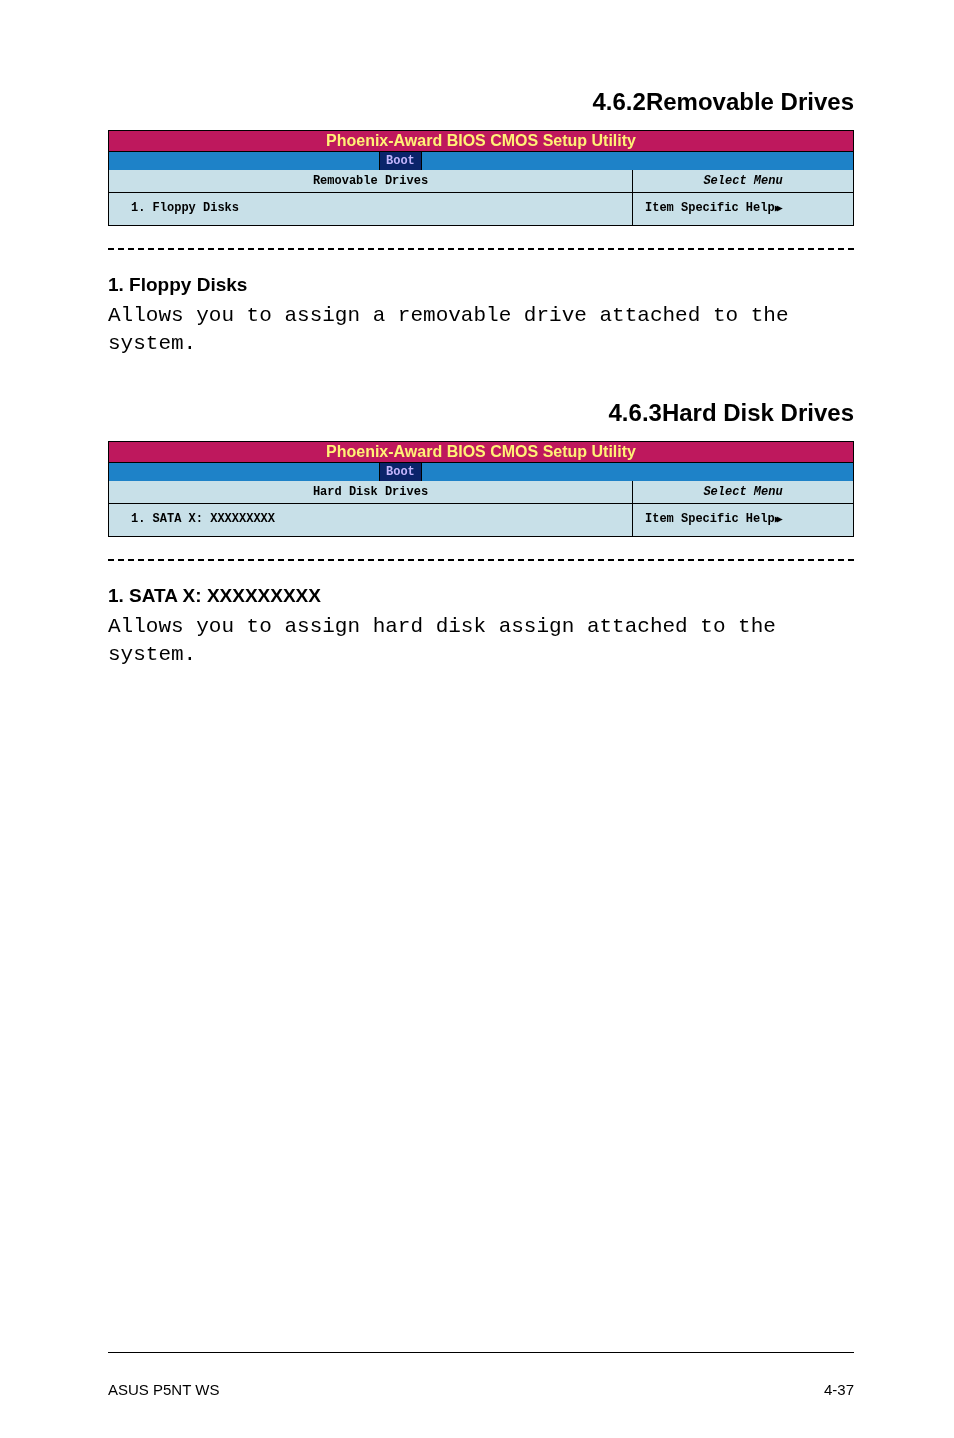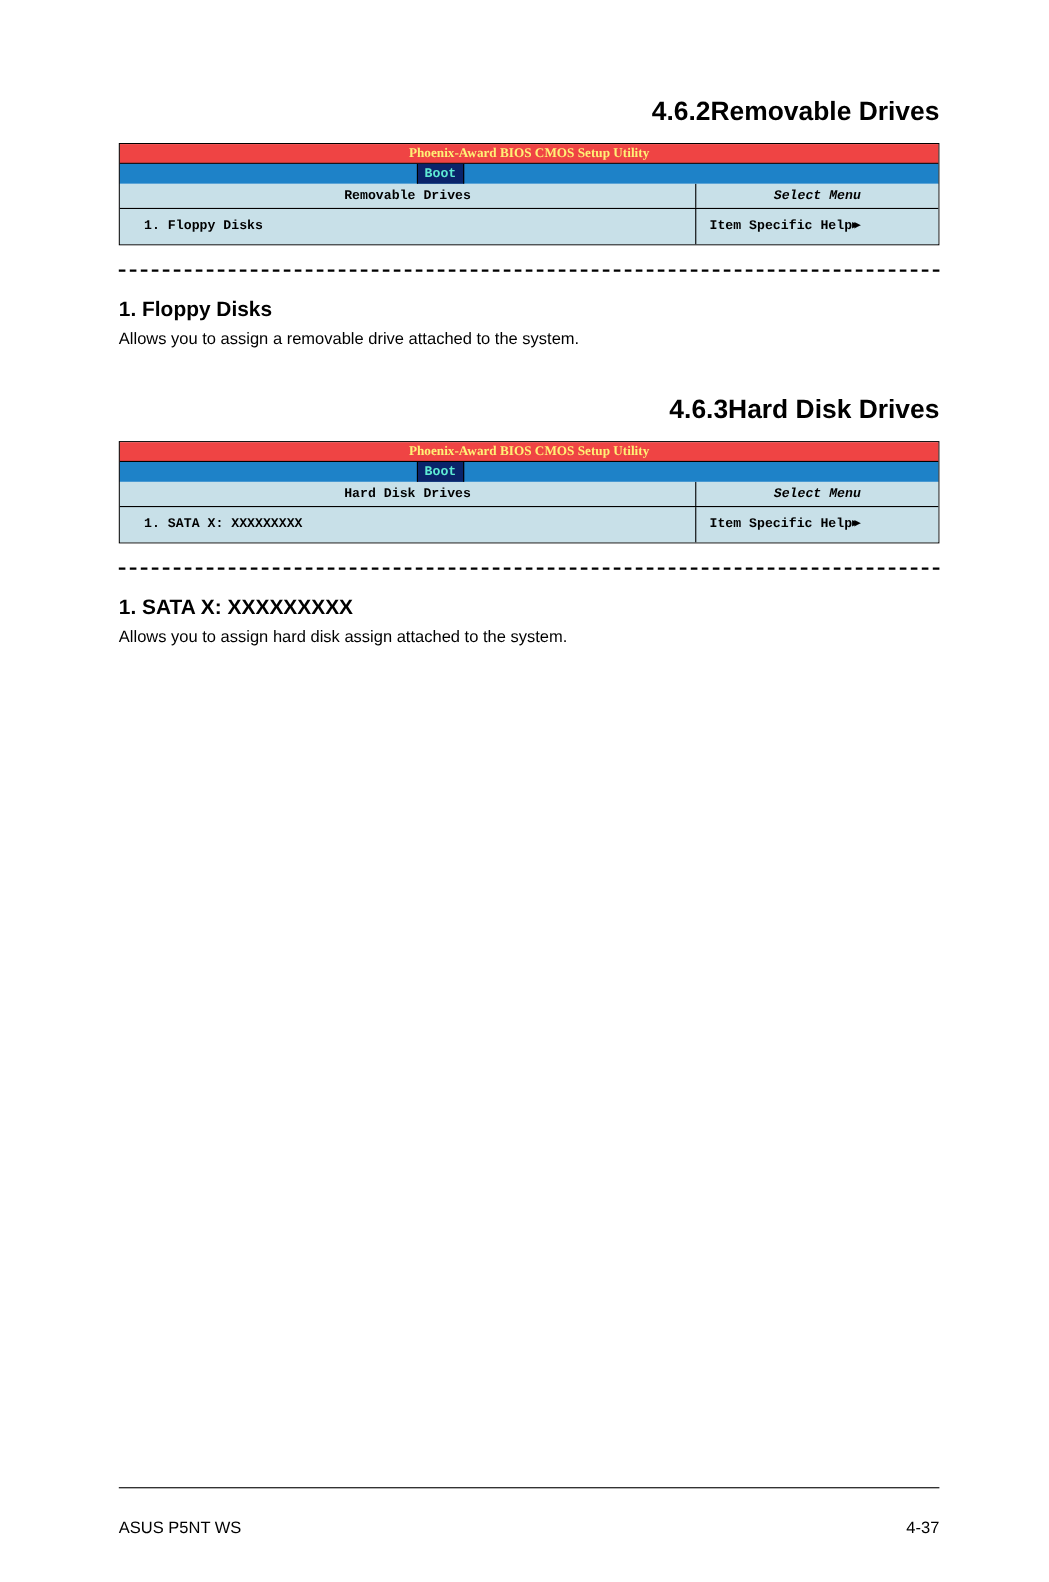--- a/index.html
+++ b/index.html
@@ -17,40 +17,40 @@
     font-weight: bold;
     margin-bottom: 14px;
     text-align: right;
   }
   .section-heading .num { display: inline-block; width: 96px; }
   .bios-box {
     border: 1px solid #000;
     margin-bottom: 24px;
   }
   .bios-title {
-    background: #ef4444;
+    background: #be185d;
     color: #fff176;
-    font-family: Liberation Serif, serif;
-    font-size: 12px;
+    font-family: Liberation Sans, sans-serif;
+    font-size: 16px;
     font-weight: bold;
     text-align: center;
     padding: 1px 0;
     border-bottom: 1px solid #000;
   }
   .bios-tabs {
     background: #1e82c8;
     font-family: "Courier New", monospace;
     font-size: 12px;
     font-weight: bold;
     height: 18px;
     position: relative;
   }
   .bios-tab-active {
     background: #0a246a;
-    color: #5eead4;
+    color: #c4b5fd;
     display: inline-block;
     padding: 2px 6px;
     margin-left: 270px;
     border-left: 1px solid #000;
     border-right: 1px solid #000;
   }
   .bios-header-row {
     display: flex;
     background: #c8e0e8;
     font-family: "Courier New", monospace;
@@ -98,23 +98,24 @@
     border-bottom: 2px dashed #000;
     margin-top: -2px;
     margin-bottom: 24px;
   }
   .sub-heading {
     font-size: 19px;
     font-weight: bold;
     margin-bottom: 6px;
   }
   .body-text {
-    font-size: 15px;
+    font-size: 21px;
     margin-bottom: 40px;
     line-height: 1.35;
+    font-family: Liberation Mono, monospace;
   }
   .footer {
     position: absolute;
     bottom: 40px;
     left: 108px;
     right: 100px;
     border-top: 1px solid #000;
     padding-top: 28px;
     font-size: 15px;
     display: flex;

